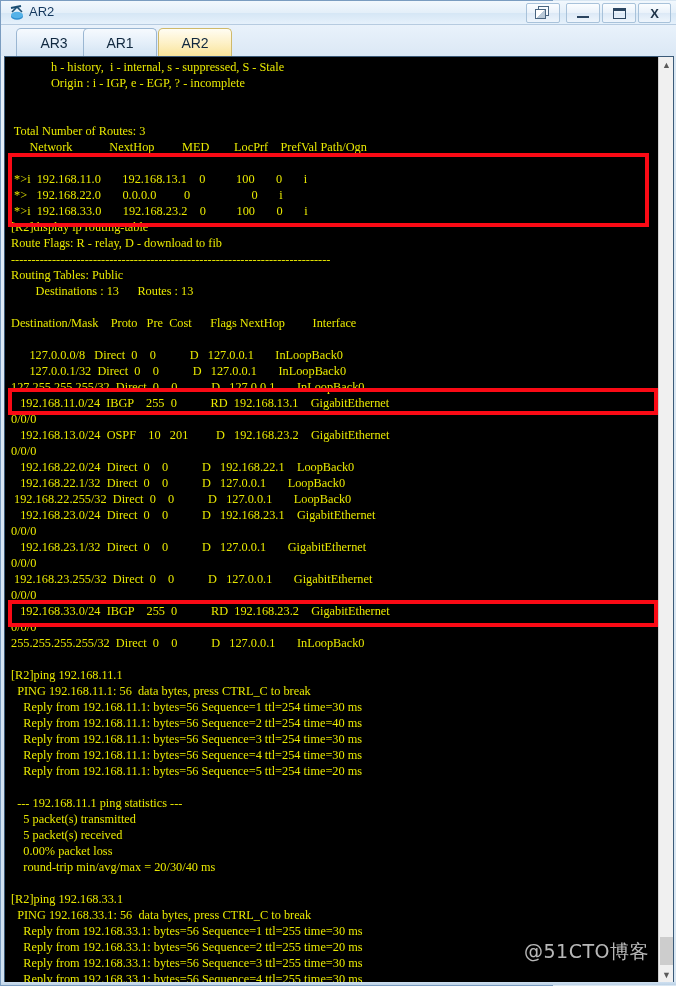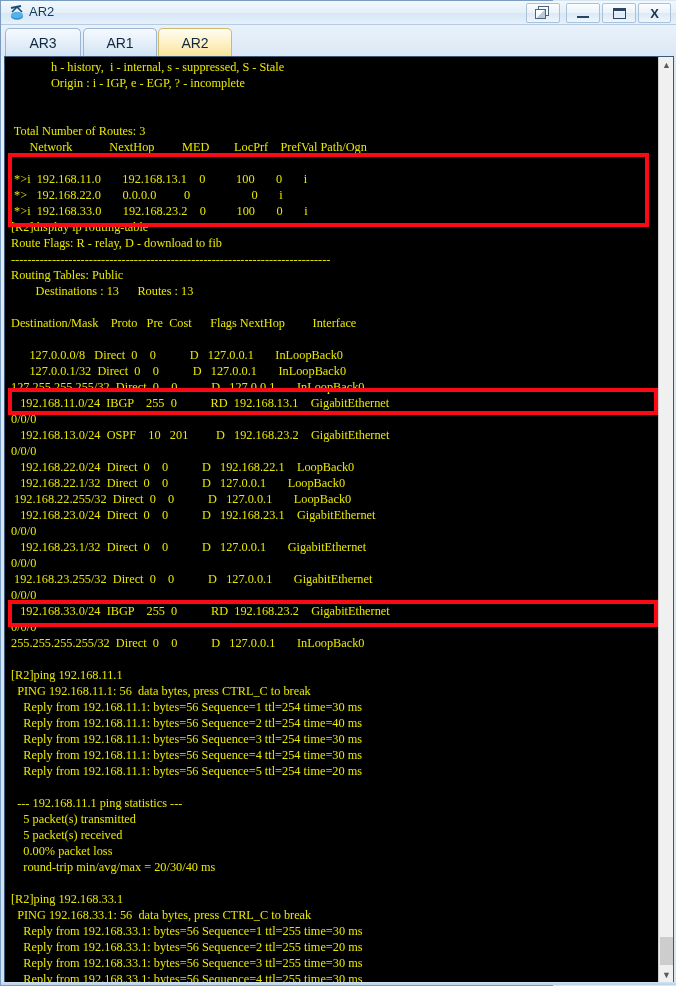--- a/index.html
+++ b/index.html
@@ -65,21 +65,21 @@
     border-radius: 5px 5px 0 0;
     display: flex; align-items: center; justify-content: center;
     font-size: 14px; color: #10283f;
     background: linear-gradient(to bottom,#f6fafe 0%,#e3eef9 55%,#d2e3f3 100%);
   }
   .tab.active {
     background: linear-gradient(to bottom,#fffdf3 0%,#fdf0c4 55%,#f9e49a 100%);
     border-color: #cfb96a;
     z-index: 3;
   }
-  #tab-0 { left: 4px;   width: 76px; }
+  #tab-0 { left: 15px;   width: 76px; }
   #tab-1 { left: 82px;  width: 74px; }
   #tab-2 { left: 157px; width: 74px; }
 
   
   #terminal-wrap {
     position: absolute; left: 3px; top: 55px;
     width: 670px; height: 928px;
     background: #000;
     border: 1px solid #3b5a78;
     overflow: hidden;
@@ -253,16 +253,17 @@
           <div class="redbox" style="left: 3px; top: 543px; width: 650px; height: 27px; border-color: rgb(250, 10, 21);"></div>
         </div>
     </div>
 
     <div id="vscroll">
       <div class="scroll-arrow" id="scroll-up">▲</div>
       <div id="scroll-thumb"></div>
       <div class="scroll-arrow" id="scroll-down">▼</div>
     </div>
 
+    <div id="watermark">@51CTO博客</div>
   </div>
 
   <div id="bottom-edge"></div>
 </div>
 
 </body></html>

